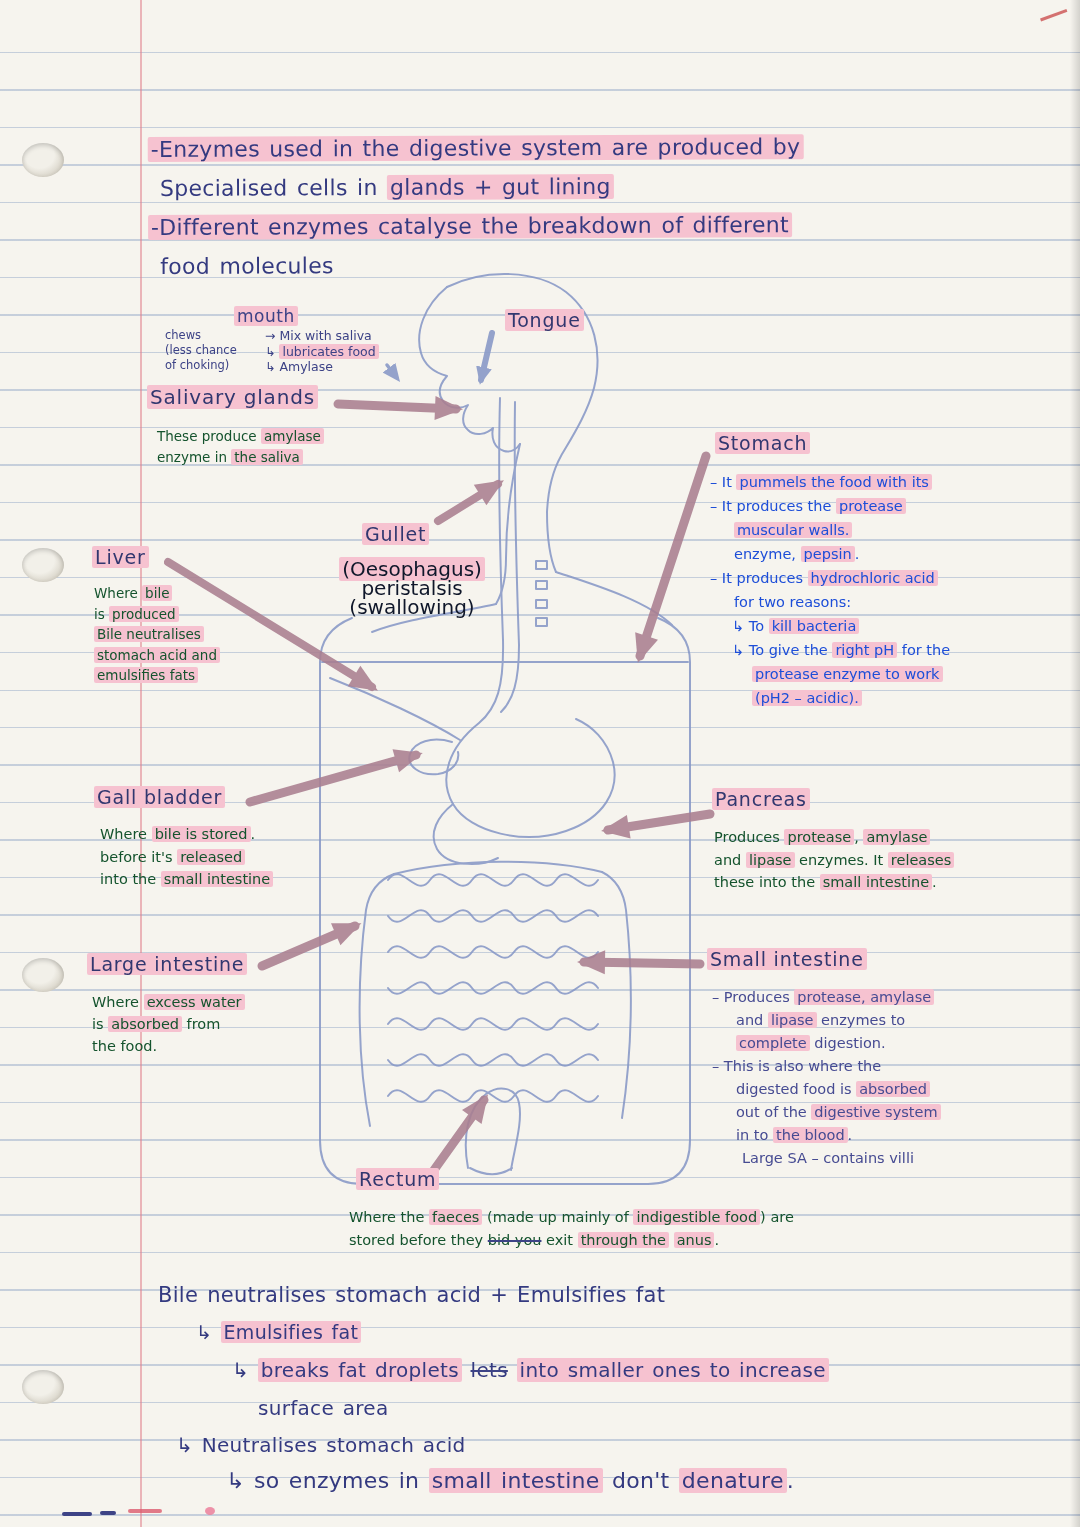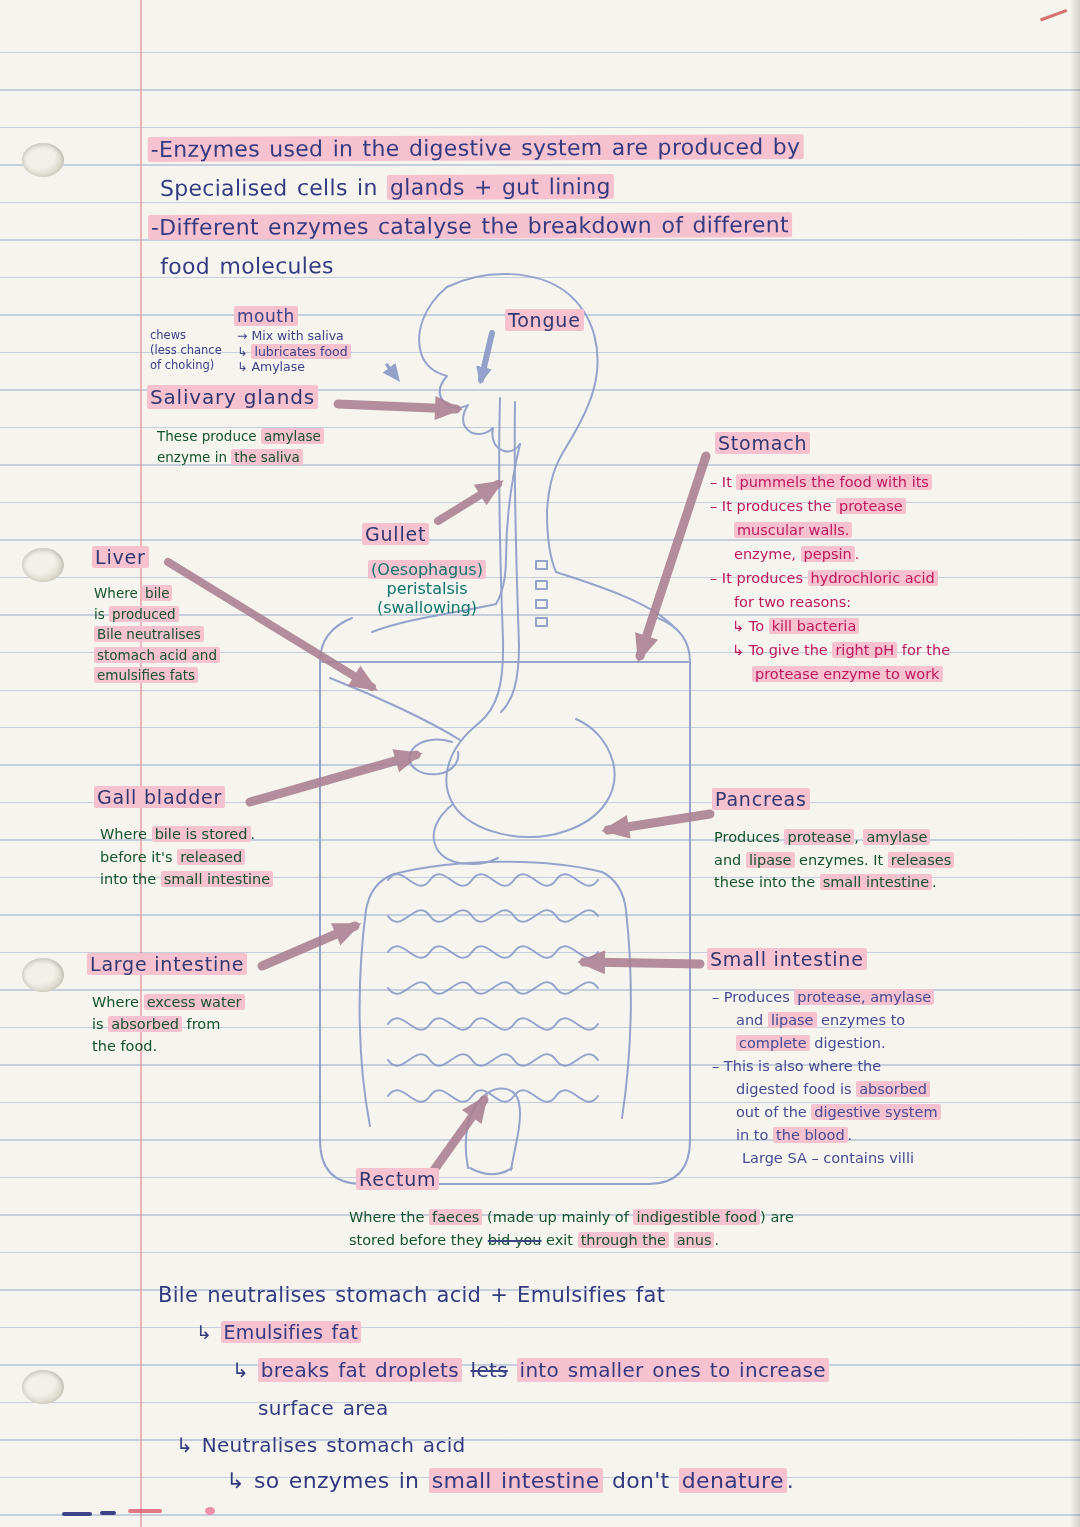--- a/index.html
+++ b/index.html
@@ -25,37 +25,37 @@
   .abs{position:absolute;}
   .top-notes{left:148px;top:128px;width:910px;color:#343a80;font-size:22px;line-height:39px;
              letter-spacing:.3px;word-spacing:2px;transform:rotate(-.25deg);}
   .tn-ind{padding-left:12px;}
 
   .label{position:absolute;font-size:19px;color:#31376f;letter-spacing:.8px;}
   .label .hl, .labelhl{display:inline-block;}
 
   .mouth-block{left:150px;top:306px;color:#3c4286;}
   .mouth-title{font-size:17px;margin-left:84px;letter-spacing:.5px;}
-  .mouth-cols{display:flex;gap:1px;margin-top:2px;}
+  .mouth-cols{display:flex;gap:14px;margin-top:2px;margin-left:15px;}
   .mouth-left{width:86px;font-size:11.5px;line-height:15px;}
   .mouth-right{font-size:12.5px;line-height:15.5px;}
 
   .tongue{left:505px;top:309px;}
   .salivary-title{left:147px;top:385px;font-size:20px;}
   .note{position:absolute;color:#14532d;}
   .salivary-note{left:157px;top:426px;font-size:13.5px;line-height:21px;}
 
   .gullet-title{left:362px;top:523px;}
-  .gullet-lines{left:352px;top:560px;width:150px;font-size:16px;line-height:19px;text-align:center;color:#0f766e;}
+  .gullet-lines{left:337px;top:560px;width:150px;font-size:20px;line-height:19px;text-align:center;color:#0f172a;}
 
   .liver-title{left:92px;top:546px;}
   .liver-note{left:94px;top:583px;font-size:13.5px;line-height:20.5px;}
 
   .stomach-title{left:715px;top:432px;}
-  .stomach-lines{left:710px;top:470px;width:330px;font-size:14.5px;line-height:24px;color:#be185d;}
+  .stomach-lines{left:710px;top:470px;width:330px;font-size:14.5px;line-height:24px;color:#1d4ed8;}
   .ln.c{padding-left:24px}.ln.s1{padding-left:22px}.ln.s2{padding-left:42px}
 
   .gb-title{left:94px;top:786px;}
   .gb-note{left:100px;top:823px;font-size:14.5px;line-height:22.5px;}
 
   .panc-title{left:712px;top:788px;}
   .panc-note{left:714px;top:826px;font-size:14.5px;line-height:22.5px;}
 
   .li-title{left:87px;top:953px;}
   .li-note{left:92px;top:991px;font-size:14.5px;line-height:22px;}
@@ -211,20 +211,21 @@
   <div class="abs stomach-lines">
     <div class="ln b"><span>–  It </span><span class="hl">pummels the food with its</span></div>
     <div class="ln b"><span>–  It produces the </span><span class="hl">protease</span></div>
     <div class="ln c"><span class="hl">muscular walls.</span></div>
     <div class="ln c"><span>enzyme, </span><span class="hl">pepsin</span><span>.</span></div>
     <div class="ln b"><span>–  It produces </span><span class="hl">hydrochloric acid</span></div>
     <div class="ln c"><span>for two reasons:</span></div>
     <div class="ln s1"><span>↳ To </span><span class="hl">kill bacteria</span></div>
     <div class="ln s1"><span>↳ To give the </span><span class="hl">right pH</span><span> for the</span></div>
     <div class="ln s2"><span class="hl">protease enzyme to work</span></div>
+    <div class="ln s2"><span class="hl">(pH2 – acidic).</span></div>
   </div>
 
   <div class="label gb-title"><span class="hl">Gall bladder</span></div>
   <div class="note gb-note">
     <div><span>Where </span><span class="hl">bile is stored</span><span>.</span></div>
     <div><span>before it's </span><span class="hl">released</span></div>
     <div><span>into the </span><span class="hl">small intestine</span></div>
   </div>
 
   <div class="label panc-title"><span class="hl">Pancreas</span></div>

